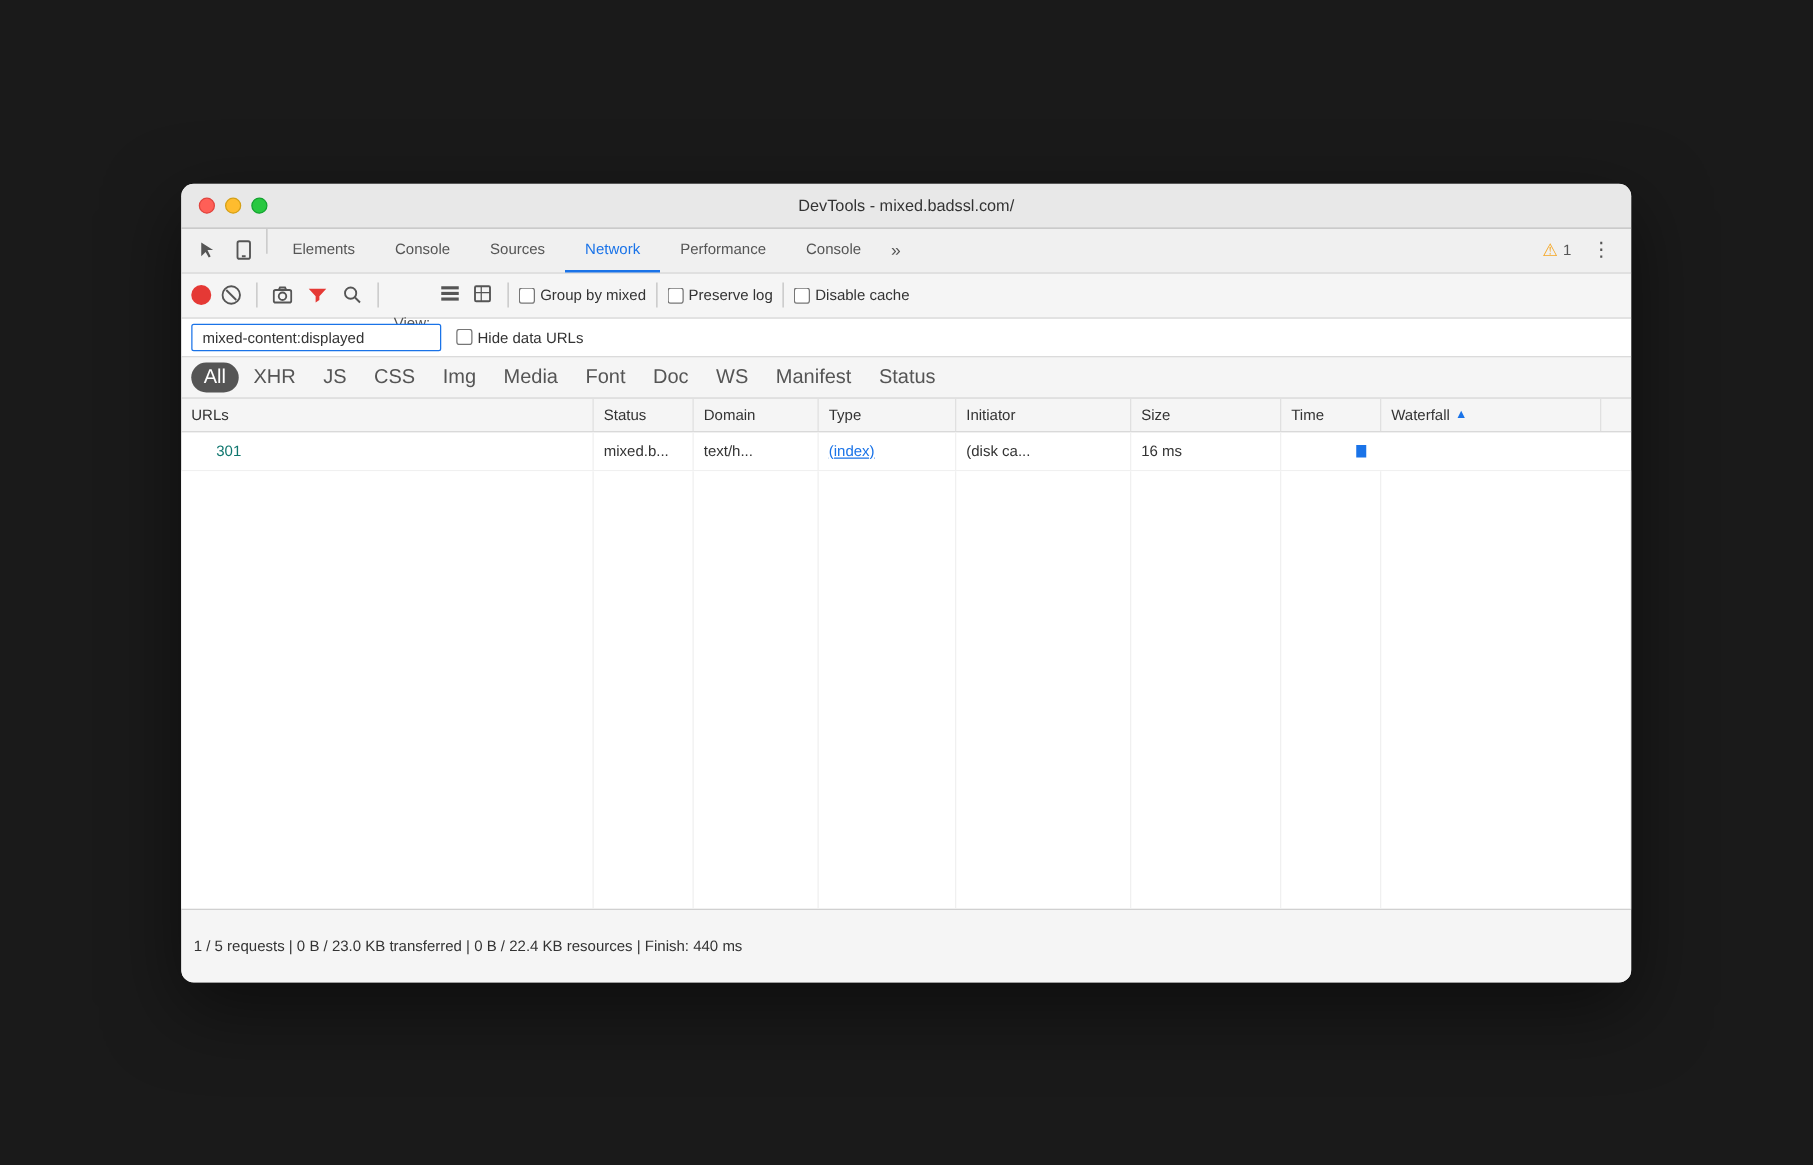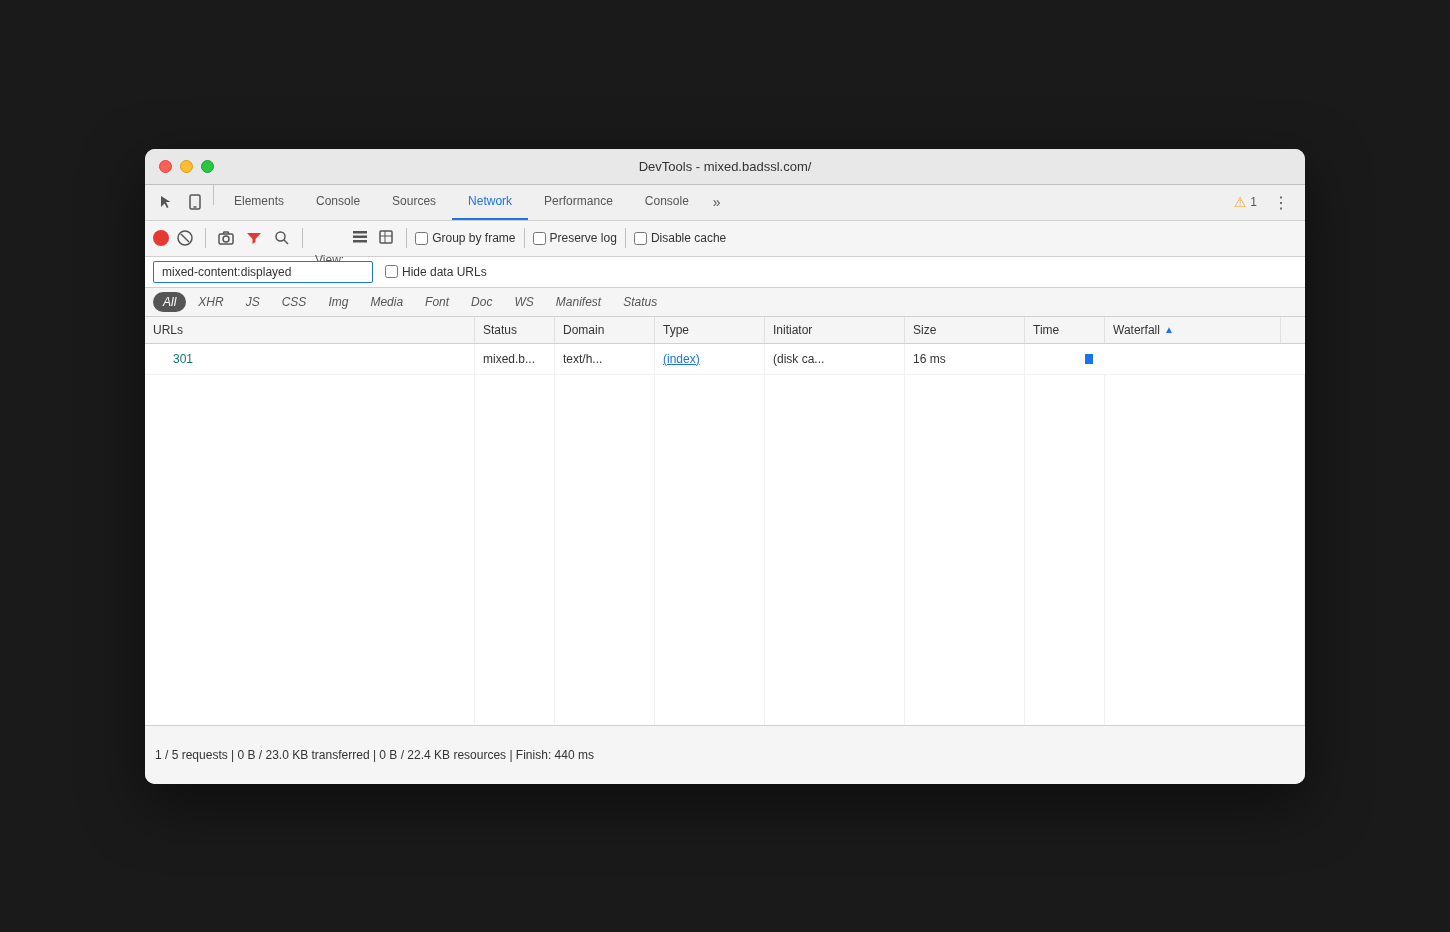--- a/index.html
+++ b/index.html
@@ -206,40 +206,39 @@
       align-items: center;
       padding: 4px 8px;
       gap: 12px;
     }
     .filter-input {
       border: 1.5px solid #1a73e8;
       border-radius: 2px;
       padding: 3px 8px;
       font-size: 12px;
       color: #333;
-      width: 220px;
+      width: 200px;
       outline: none;
     }
     .filter-tabs {
       background: #f5f5f5;
       border-bottom: 1px solid #d0d0d0;
       display: flex;
       align-items: center;
       padding: 4px 8px;
       gap: 2px;
     }
     .filter-tab {
       padding: 3px 10px;
-      font-size: 12px;
+      font-size: 16px;
       cursor: pointer;
       border-radius: 12px;
       color: #555;
       background: none;
       border: none;
-      font-style: italic;
     }
     .filter-tab.active {
       background: #555;
       color: #fff;
     }
     .table-header {
       display: grid;
       grid-template-columns: 330px 80px 100px 110px 140px 120px 80px 1fr 24px;
       background: #f5f5f5;
       border-bottom: 1px solid #d0d0d0;
@@ -424,21 +423,21 @@
         <svg width="16" height="16" viewBox="0 0 16 16">
           <rect x="2" y="2" width="12" height="12" rx="1" fill="none" stroke="#555" stroke-width="1.5"></rect>
           <line x1="2" y1="7" x2="14" y2="7" stroke="#555" stroke-width="1"></line>
           <line x1="7" y1="2" x2="7" y2="14" stroke="#555" stroke-width="1"></line>
         </svg>
       </button>
     </div>
     <div class="toolbar-divider"></div>
     <label class="checkbox-label">
       <input type="checkbox" style="">
-      <span>Group by frame</span>
+      <span>Group by mixed</span>
     </label>
     <div class="toolbar-divider"></div>
     <label class="checkbox-label">
       <input type="checkbox" style="">
       <span>Preserve log</span>
     </label>
     <div class="toolbar-divider"></div>
     <label class="checkbox-label">
       <input type="checkbox" style="">
       <span>Disable cache</span>

